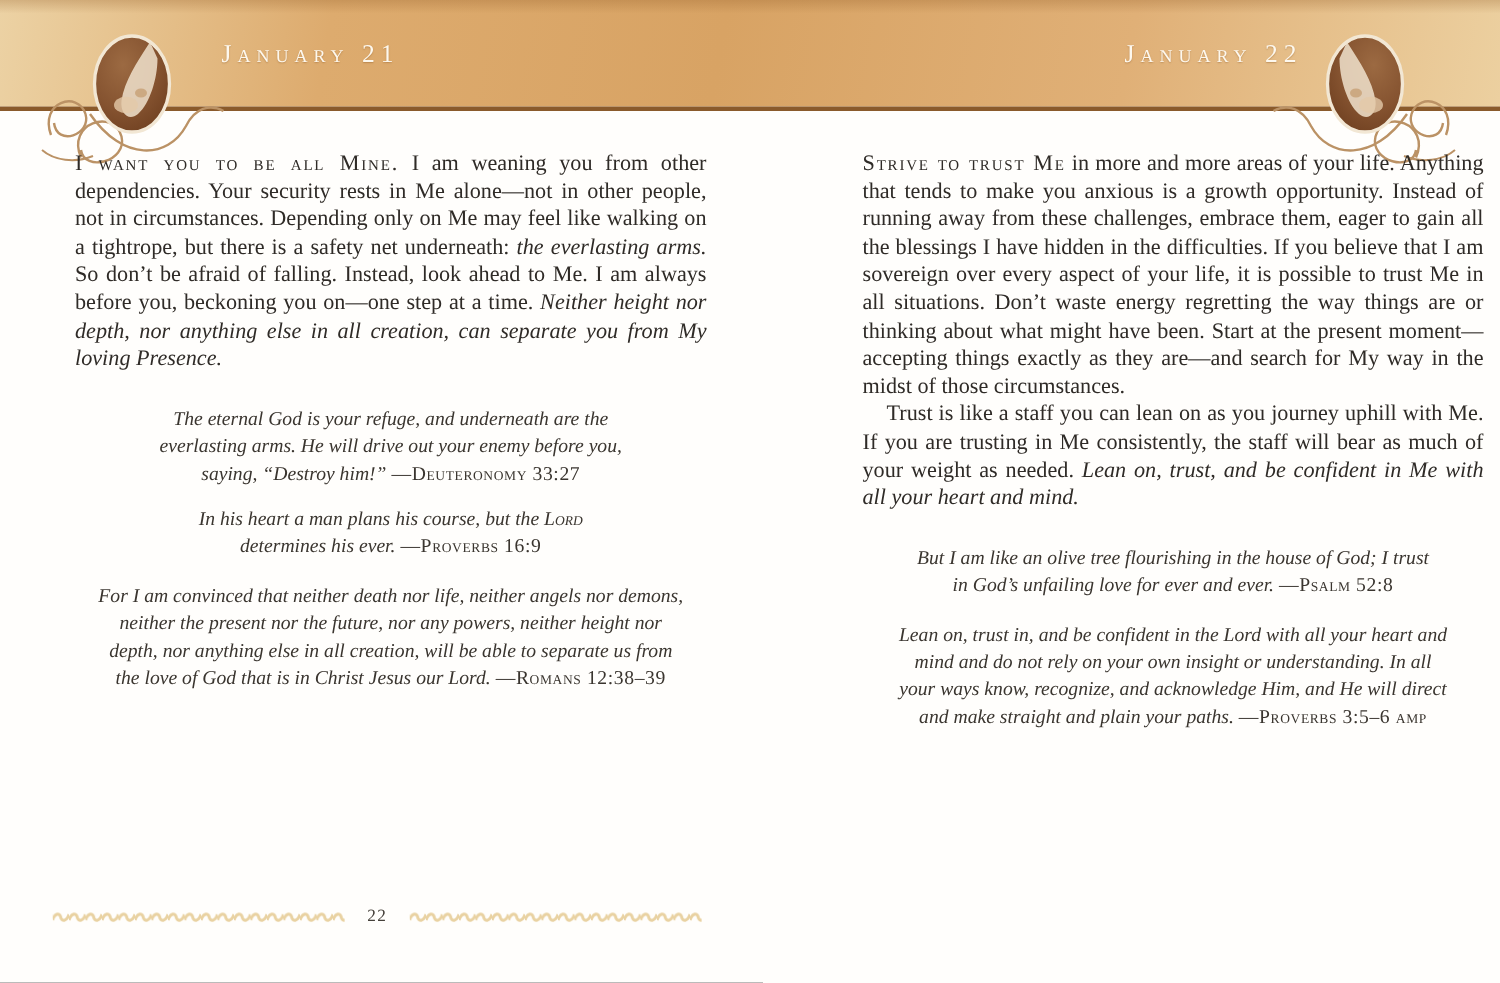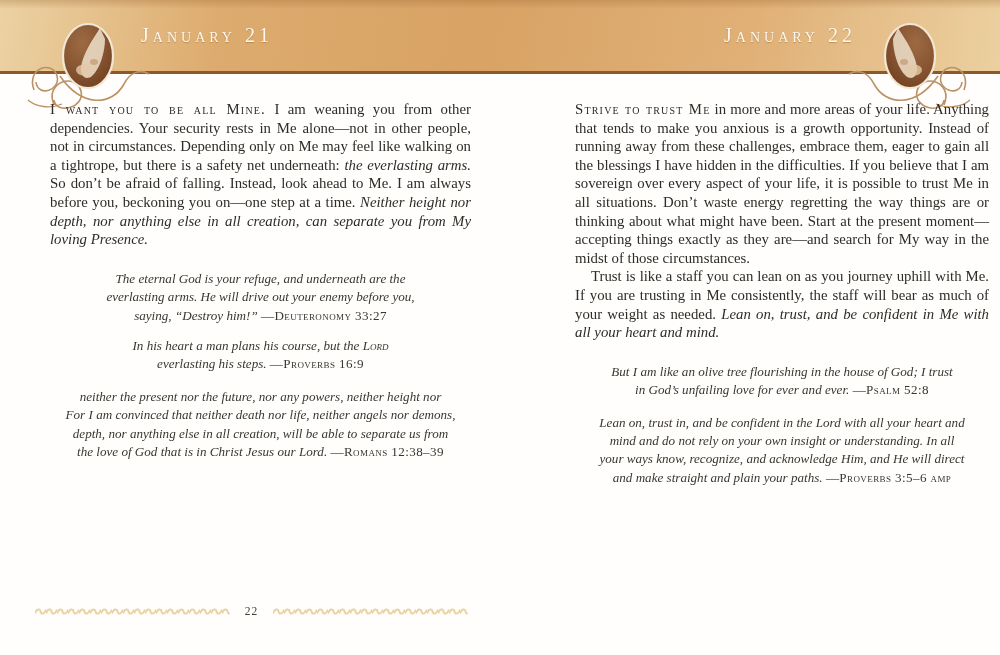--- a/index.html
+++ b/index.html
@@ -10,25 +10,25 @@
   
   .header-band{
     position:absolute;left:0;top:0;width:1000px;height:71px;
     background:
       linear-gradient(to bottom, rgba(146,92,38,.28) 0, rgba(146,92,38,0) 9px),
       linear-gradient(100deg,#ecd2a4 0%,#ddab6e 22%,#d8a364 48%,#e0b077 75%,#ecd0a0 100%);
     border-bottom:3px solid #8a5a2b;
   }
   .header-title{
     position:absolute;top:0;height:71px;display:flex;align-items:center;justify-content:center;
-    color:#fdf8ee;font-size:20px;font-variant:small-caps;letter-spacing:4px;
+    color:#fdf8ee;font-size:17px;font-variant:small-caps;letter-spacing:4px;
     text-shadow:0 1px 1px rgba(120,70,20,.35);
   }
   .header-title.left{left:82px;width:250px;}
-  .header-title.right{left:665px;width:250px;text-align:center;}
+  .header-title.right{left:684px;width:250px;text-align:center;}
   
   .medallion{position:absolute;top:12px;width:130px;height:105px;}
   .medallion.left{left:20px;}
   .medallion.right{left:848px;transform:scaleX(-1);}
   
   .page-body{position:absolute;top:100px;color:#2f2b27;font-size:14.8px;line-height:18.6px;}
   .page-body.left{left:50px;width:421px;}
   .page-body.right{left:575px;width:414px;}
   .para{text-align:justify;margin:0;}
   .para.indent{text-indent:16px;}
@@ -113,26 +113,26 @@
     <p class="para"><span class="seg-sc">I want you to be all Mine.</span><span class="seg-n"> I am weaning you from other dependencies. Your security rests in Me alone—not in other people, not in circumstances. Depending only on Me may feel like walking on a tightrope, but there is a safety net underneath: </span><span class="seg-i">the everlasting arms.</span><span class="seg-n"> So don’t be afraid of falling. Instead, look ahead to Me. I am always before you, beckoning you on—one step at a time. </span><span class="seg-i">Neither height nor depth, nor anything else in all creation, can separate you from My loving Presence.</span></p>
     <div class="vspace-lg"></div>
     <div class="verse">
         <div class="vline"><span class="seg-i">The eternal God is your refuge, and underneath are the</span></div>
         <div class="vline"><span class="seg-i">everlasting arms. He will drive out your enemy before you,</span></div>
         <div class="vline"><span class="seg-i">saying, “Destroy him!” </span><span class="seg-ref">—Deuteronomy 33:27</span></div>
       </div>
     <div class="vspace-sm"></div>
     <div class="verse">
         <div class="vline"><span class="seg-i">In his heart a man plans his course, but the </span><span class="seg-isc">Lord</span></div>
-        <div class="vline"><span class="seg-i">everlasting his steps. </span><span class="seg-ref">—Proverbs 16:9</span></div>
+        <div class="vline"><span class="seg-i">determines his ever. </span><span class="seg-ref">—Proverbs 16:9</span></div>
       </div>
     <div class="vspace-md"></div>
     <div class="verse">
+        <div class="vline"><span class="seg-i">For I am convinced that neither death nor life, neither angels nor demons,</span></div>
         <div class="vline"><span class="seg-i">neither the present nor the future, nor any powers, neither height nor</span></div>
-        <div class="vline"><span class="seg-i">For I am convinced that neither death nor life, neither angels nor demons,</span></div>
         <div class="vline"><span class="seg-i">depth, nor anything else in all creation, will be able to separate us from</span></div>
         <div class="vline"><span class="seg-i">the love of God that is in Christ Jesus our Lord. </span><span class="seg-ref">—Romans 12:38–39</span></div>
       </div>
   </div>
 
   <div class="page-body right">
     <p class="para"><span class="seg-sc">Strive to trust Me</span><span class="seg-n"> in more and more areas of your life. Anything that tends to make you anxious is a growth opportunity. Instead of running away from these challenges, embrace them, eager to gain all the blessings I have hidden in the difficulties. If you believe that I am sovereign over every aspect of your life, it is possible to trust Me in all situations. Don’t waste energy regretting the way things are or thinking about what might have been. Start at the present moment—accepting things exactly as they are—and search for My way in the midst of those circumstances.</span></p>
     <p class="para indent"><span class="seg-n">Trust is like a staff you can lean on as you journey uphill with Me. If you are trusting in Me consistently, the staff will bear as much of your weight as needed. </span><span class="seg-i">Lean on, trust, and be confident in Me with all your heart and mind.</span></p>
     <div class="vspace-lg"></div>
     <div class="verse">

